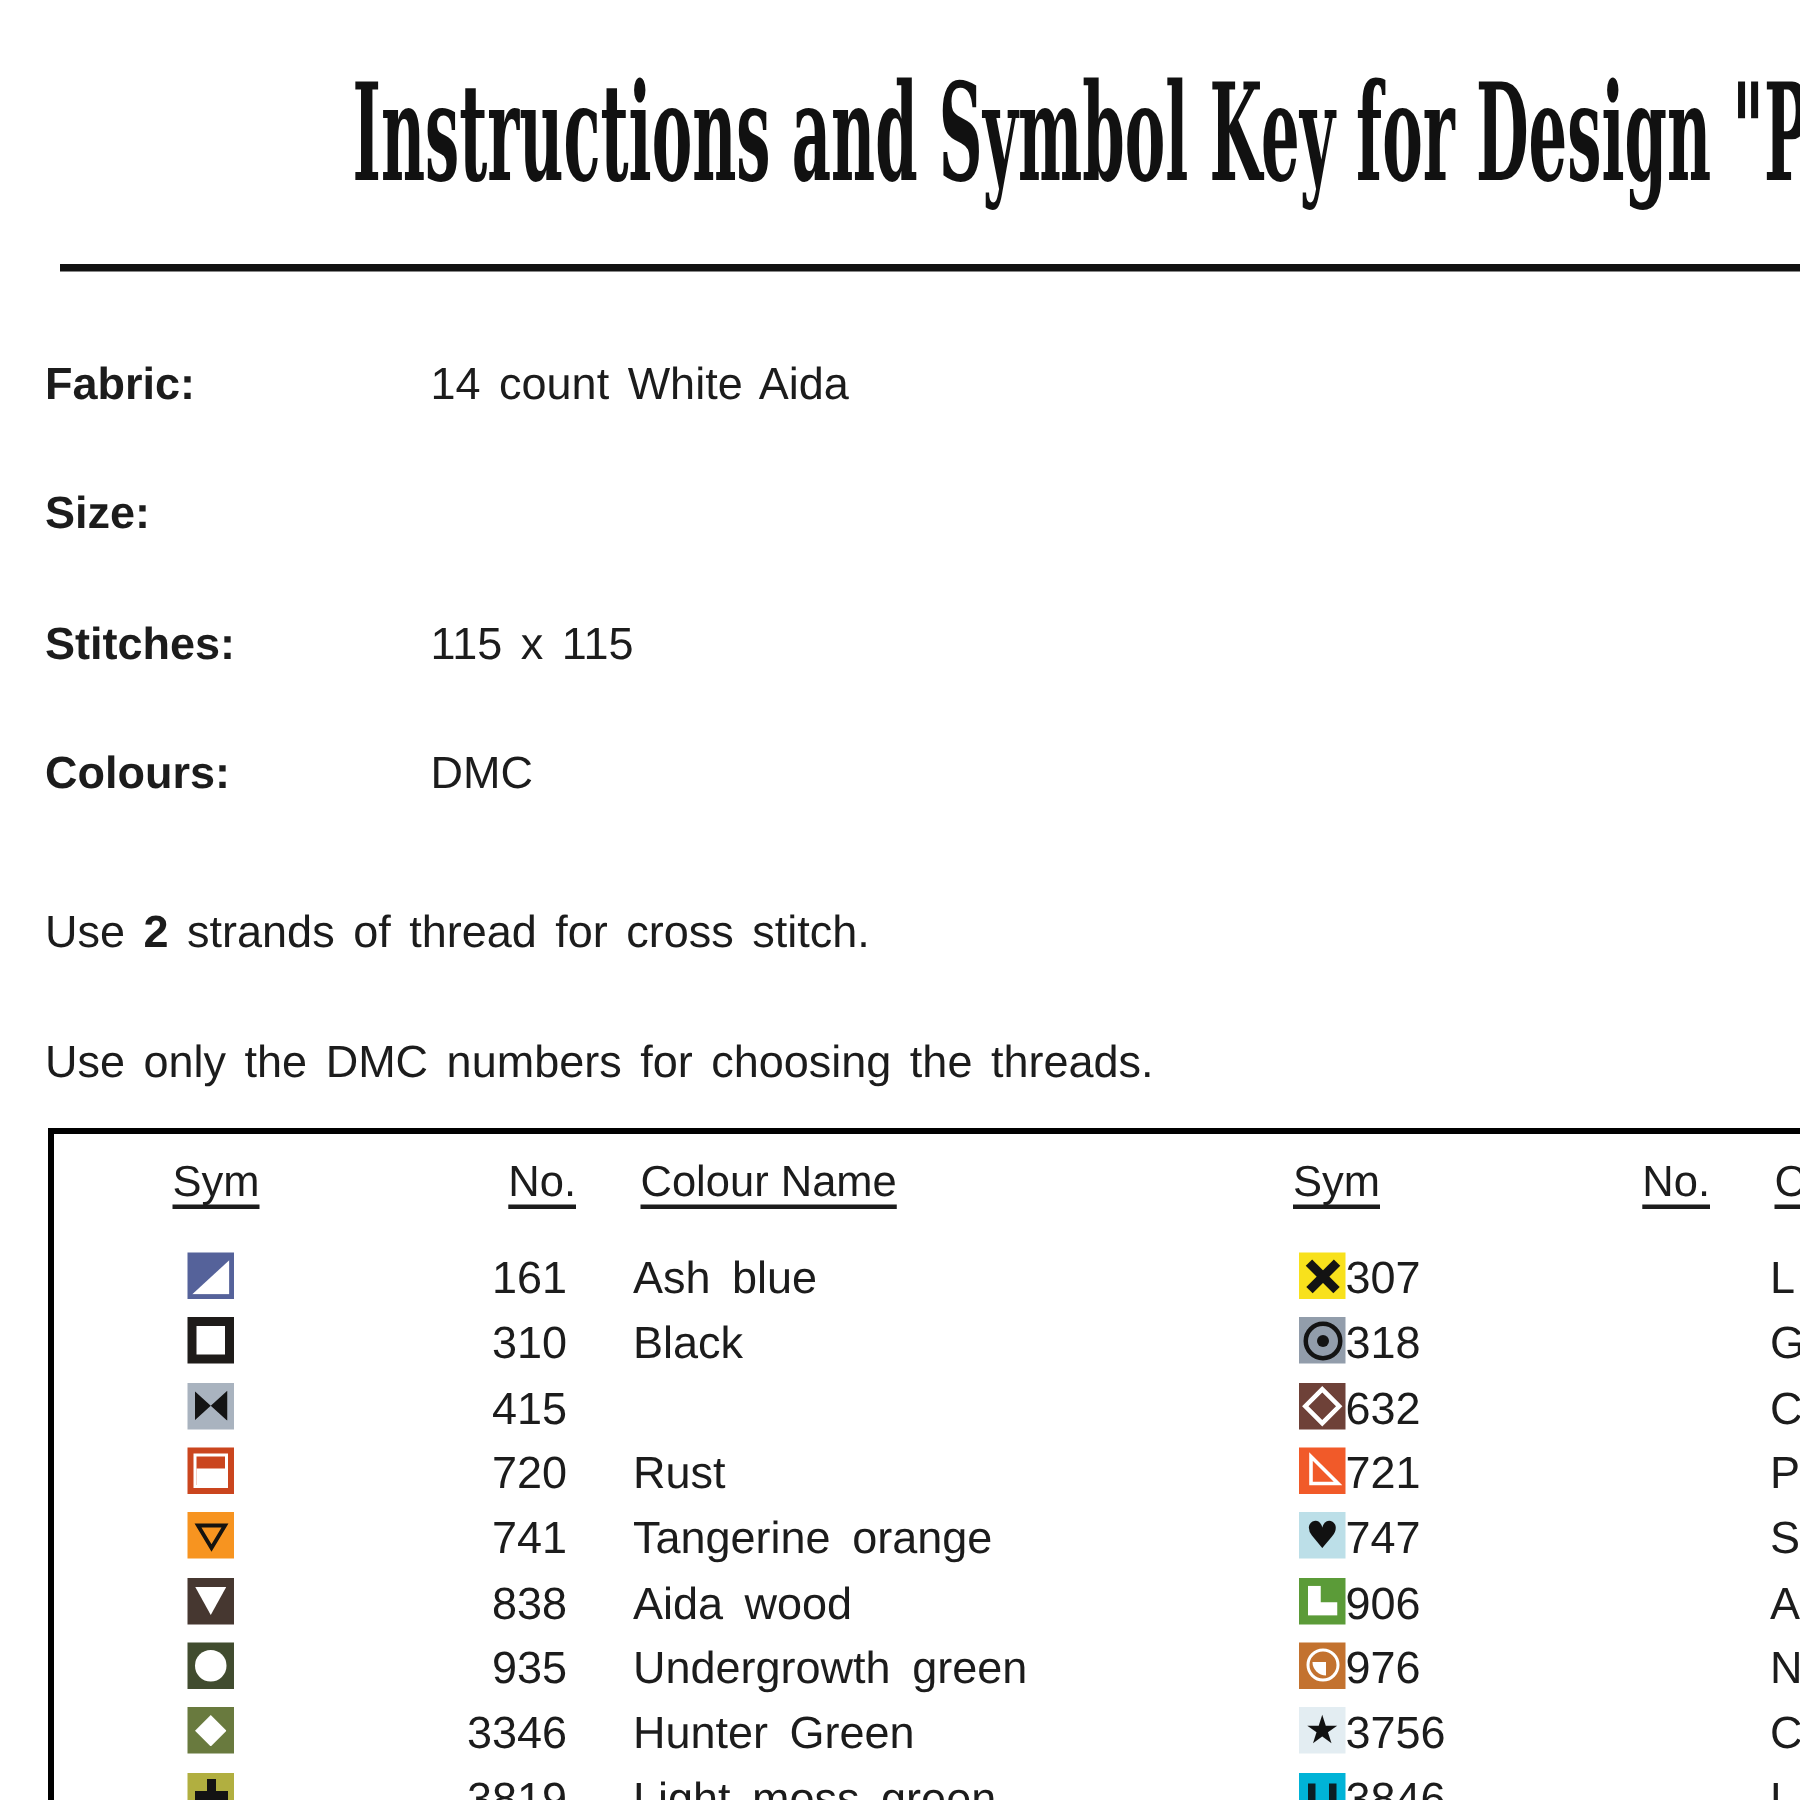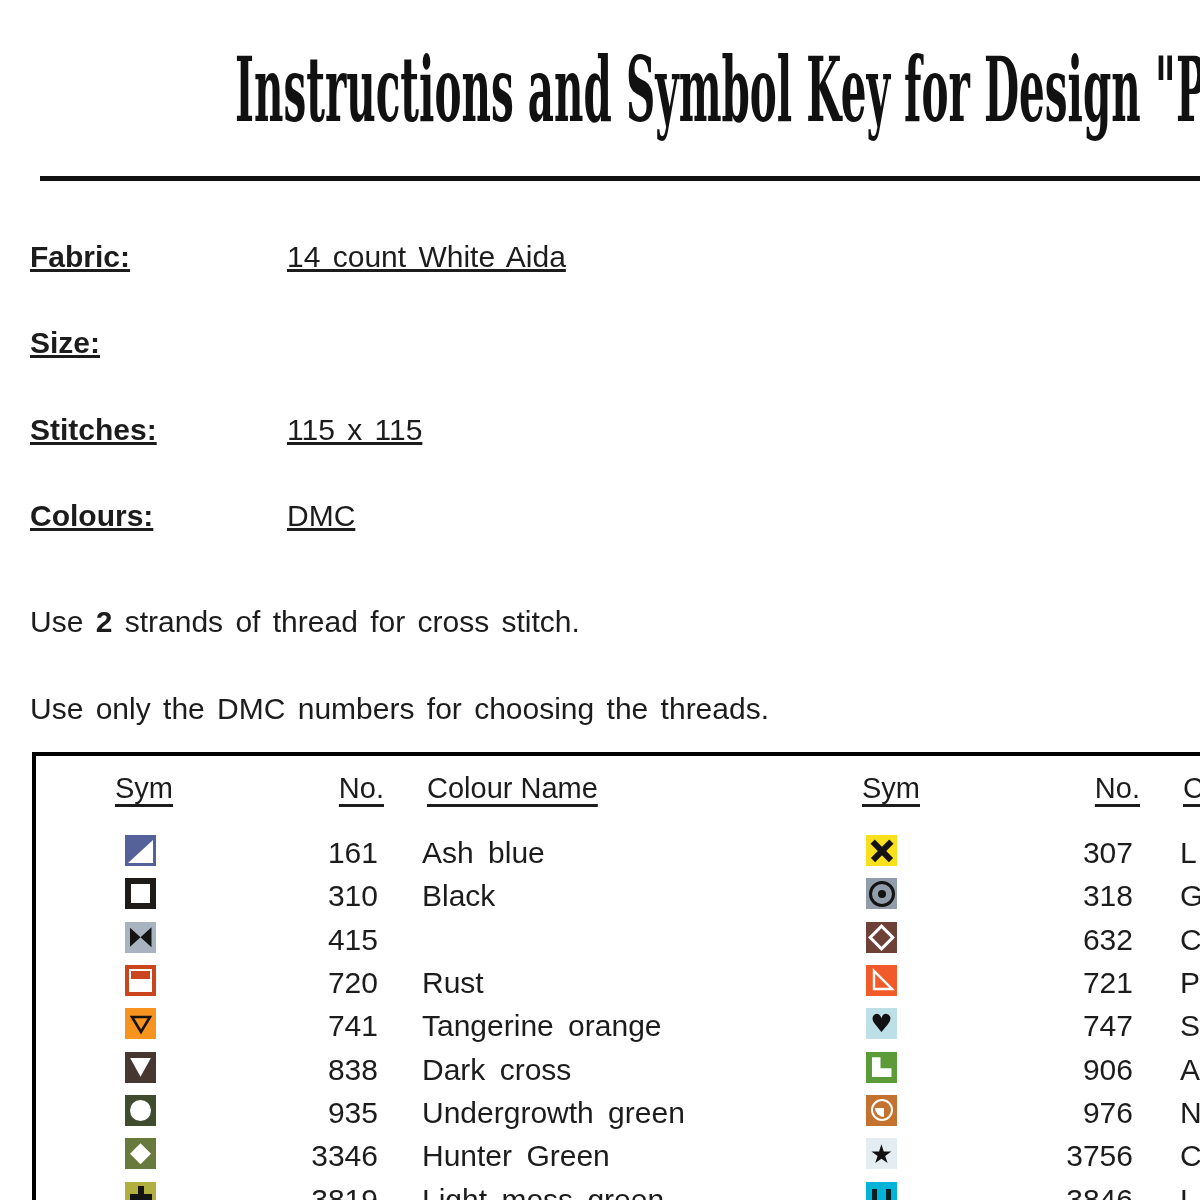--- a/index.html
+++ b/index.html
@@ -14,21 +14,21 @@
 
   
   .meta-row{position:absolute;left:30px;font-size:30px;word-spacing:4px;}
   .meta-row .meta-label{font-weight:700;position:absolute;left:0;white-space:nowrap;}
   .meta-row .meta-value{position:absolute;left:257px;white-space:nowrap;}
   .meta-row:nth-of-type(1){top:240px}
   .meta-row:nth-of-type(2){top:326px}
   .meta-row:nth-of-type(2) .meta-value{left:220px}
   .meta-row:nth-of-type(3){top:413px}
   .meta-row:nth-of-type(4){top:499px}
-  .meta-row .meta-label,.meta-row .meta-value{position:static;display:inline-block;text-decoration:underline;}
+  .meta-row .meta-label,.meta-row .meta-value{position:static;display:inline-block;}
   .meta-row{display:flex;}
   .meta-row .meta-label{width:257px;flex:none;}
   .meta-row:nth-of-type(2) .meta-label{width:220px;}
 
   
   .note{position:absolute;left:30px;font-size:30px;word-spacing:4px;white-space:nowrap;margin-top:19px;}
   .note b{font-weight:700;}
   #note1{top:586px}
   #note2{top:673px}
 
@@ -42,21 +42,21 @@
   .th-name1{left:391px}
   .th-sym2{left:826px}
   .th-no2{left:1000px;width:104px;text-align:right}
   .th-name2{left:1147px}
 
   .rows{position:absolute;top:79px;left:0;width:100%;}
   .trow{position:relative;height:43.34px;}
   .tcell{position:absolute;top:0;font-size:30px;line-height:36px;white-space:nowrap;word-spacing:6px;}
   .c-no1{left:121px;width:221px;text-align:right}
   .c-name1{left:386px;width:430px}
-  .c-no2{left:861px;width:236px;text-align:right}
+  .c-no2{left:861px;width:236px;text-align:left}
   .c-name2{left:1144px;width:300px}
 
   
   .sym{position:absolute;top:0;width:31px;height:31px;display:flex;
        align-items:center;justify-content:center;overflow:hidden;}
   .c-sym1{left:89px}
   .c-sym2{left:830px}
   .sym i,.sym svg{display:block;}
 
   .sh-tribr{width:25px;height:23px;background:#fff;align-self:flex-end;margin-bottom:3px;
@@ -186,21 +186,21 @@
           <span class="sh-txt" style="font-size:25px">♥</span>
         </span>
         <span class="tcell c-no2">747</span>
         <span class="tcell c-name2">S</span>
       </div>
       <div class="trow">
         <span class="sym c-sym1" style="background: rgb(70, 55, 48);">
           <i class="sh-trid"></i>
         </span>
         <span class="tcell c-no1">838</span>
-        <span class="tcell c-name1">Dark cross</span>
+        <span class="tcell c-name1">Aida wood</span>
         <span class="sym c-sym2" style="background: rgb(91, 155, 56);">
           <i class="sh-l"></i>
         </span>
         <span class="tcell c-no2">906</span>
         <span class="tcell c-name2">A</span>
       </div>
       <div class="trow">
         <span class="sym c-sym1" style="background: rgb(65, 76, 47);">
           <i class="sh-cir"></i>
         </span>

